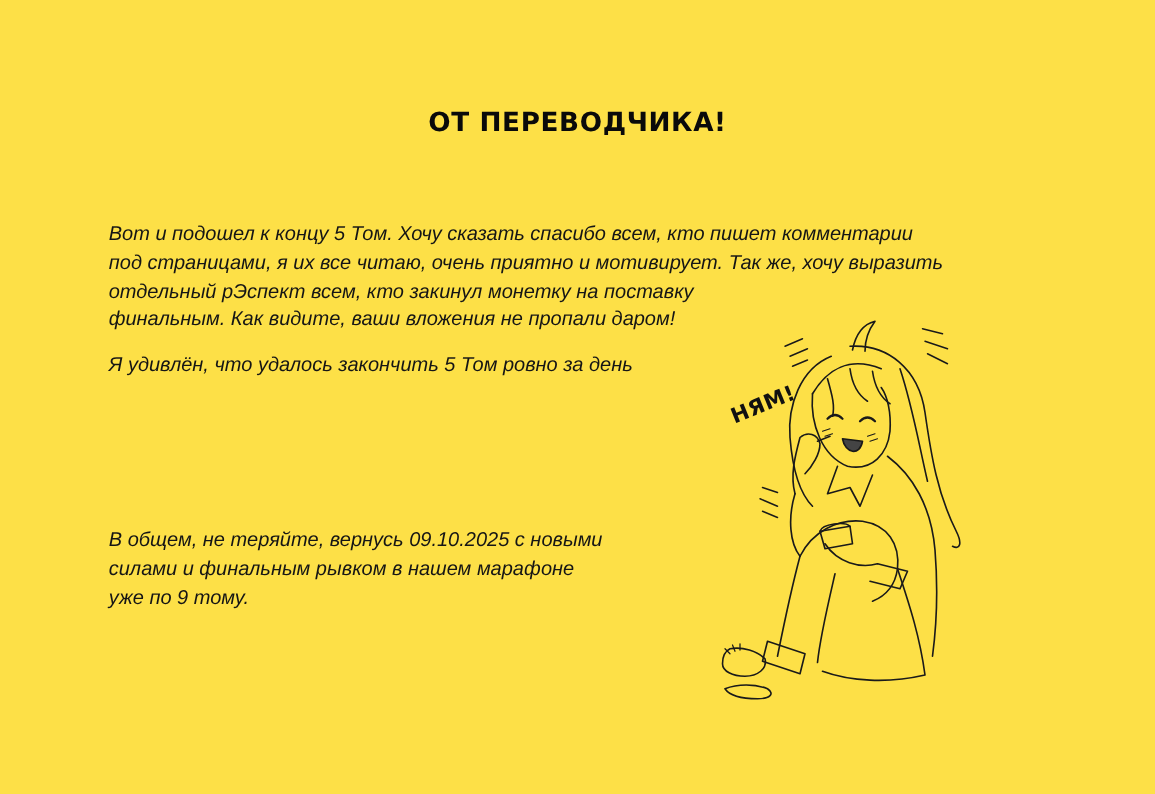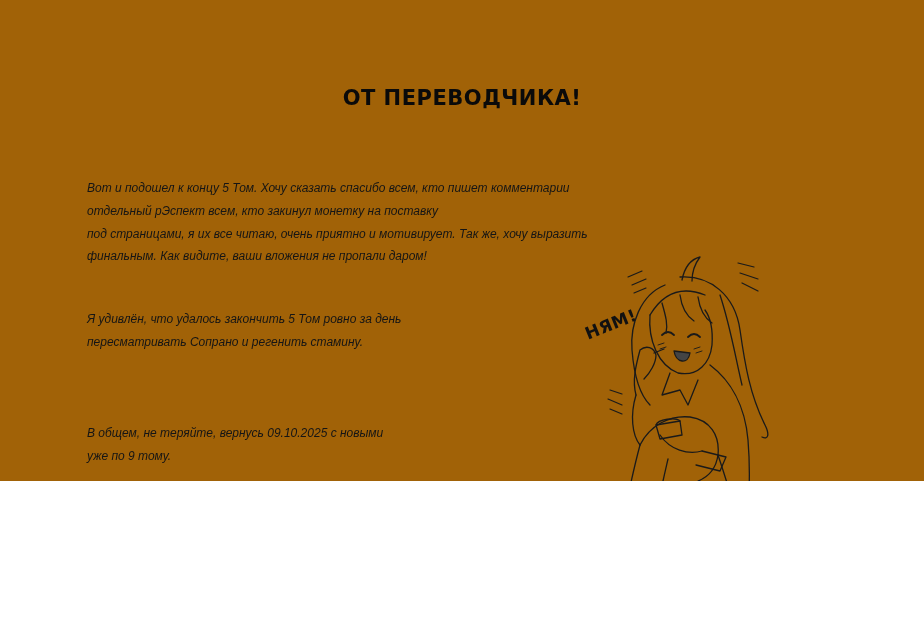--- a/index.html
+++ b/index.html
@@ -3,22 +3,22 @@
   <meta charset="utf-8">
   <style>
     html, body {
       margin: 0;
       padding: 0;
       background: #ffffff;
     }
     .page {
       position: relative;
       width: 924px;
-      height: 481px;
-      background: #a16207;
+      height: 635px;
+      background: #fde047;
       overflow: hidden;
       color: #111111;
     }
     .title {
       position: absolute;
       top: 86px;
       left: 0;
       width: 924px;
       text-align: center;
       font-family: "DejaVu Sans", sans-serif;
@@ -26,27 +26,27 @@
       font-size: 21px;
       letter-spacing: 0.5px;
       color: #0a0a0a;
       margin: 0;
     }
     .body-text {
       position: absolute;
       left: 87px;
       font-family: "Liberation Sans", sans-serif;
       font-style: italic;
-      font-size: 12px;
+      font-size: 16px;
       line-height: 22.8px;
       color: #151515;
       white-space: nowrap;
     }
     .p1 { top: 177px; }
-    .p2 { top: 308px; }
+    .p2 { top: 282px; text-align: center; }
     .p3 { top: 422px; }
     .line { display: block; }
 
     .illustration {
       position: absolute;
       left: 570px;
       top: 255px;
       width: 230px;
       height: 305px;
     }
@@ -65,32 +65,32 @@
   </style>
 </head>
 <body>
 
 <div class="page">
 
   <h1 class="title">ОТ ПЕРЕВОДЧИКА!</h1>
 
   <div class="body-text p1">
     <span class="line">Вот и подошел к концу 5 Том. Хочу сказать спасибо всем, кто пишет комментарии</span>
+    <span class="line">под страницами, я их все читаю, очень приятно и мотивирует. Так же, хочу выразить</span>
     <span class="line">отдельный рЭспект всем, кто закинул монетку на поставку</span>
-    <span class="line">под страницами, я их все читаю, очень приятно и мотивирует. Так же, хочу выразить</span>
     <span class="line">финальным. Как видите, ваши вложения не пропали даром!</span>
   </div>
 
   <div class="body-text p2">
     <span class="line">Я удивлён, что удалось закончить 5 Том ровно за день</span>
-    <span class="line">пересматривать Сопрано и регенить стамину.</span>
   </div>
 
   <div class="body-text p3">
     <span class="line">В общем, не теряйте, вернусь 09.10.2025 с новыми</span>
+    <span class="line">силами и финальным рывком в нашем марафоне</span>
     <span class="line">уже по 9 тому.</span>
   </div>
 
   <div class="nyam">НЯМ!</div>
 
   <svg class="illustration" viewBox="0 0 230 305" xmlns="http://www.w3.org/2000/svg" fill="none" stroke="#1a1a1a" stroke-width="1.3" stroke-linecap="round" stroke-linejoin="round">
 
     <g stroke-width="1.2">
       <path d="M58 22 l14 -6 M62 30 l14 -6 M64 38 l12 -5"></path>
       <path d="M168 8 l16 4 M170 18 l18 6 M172 28 l16 8"></path>

